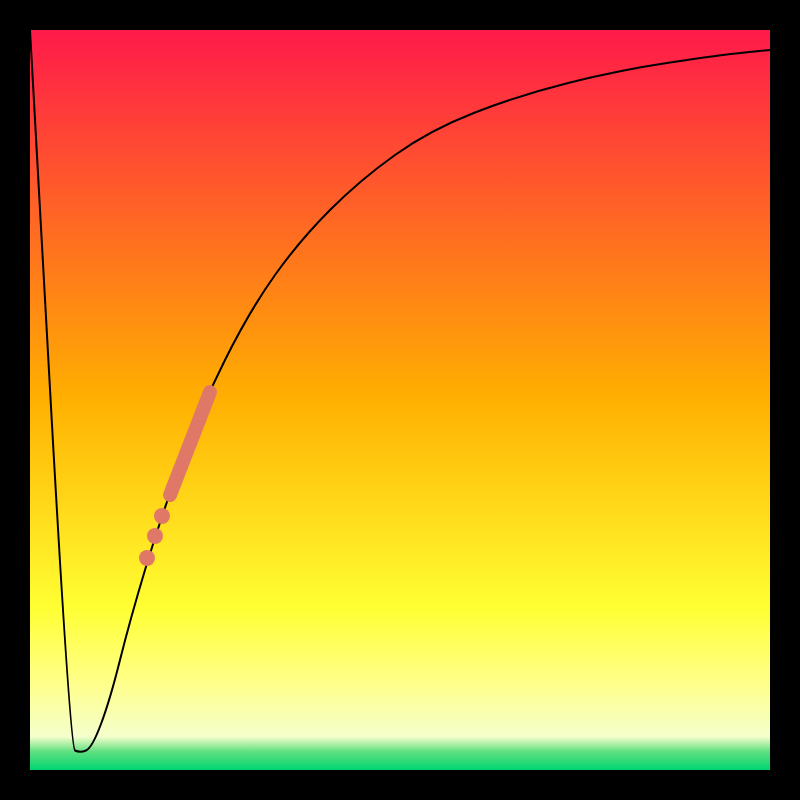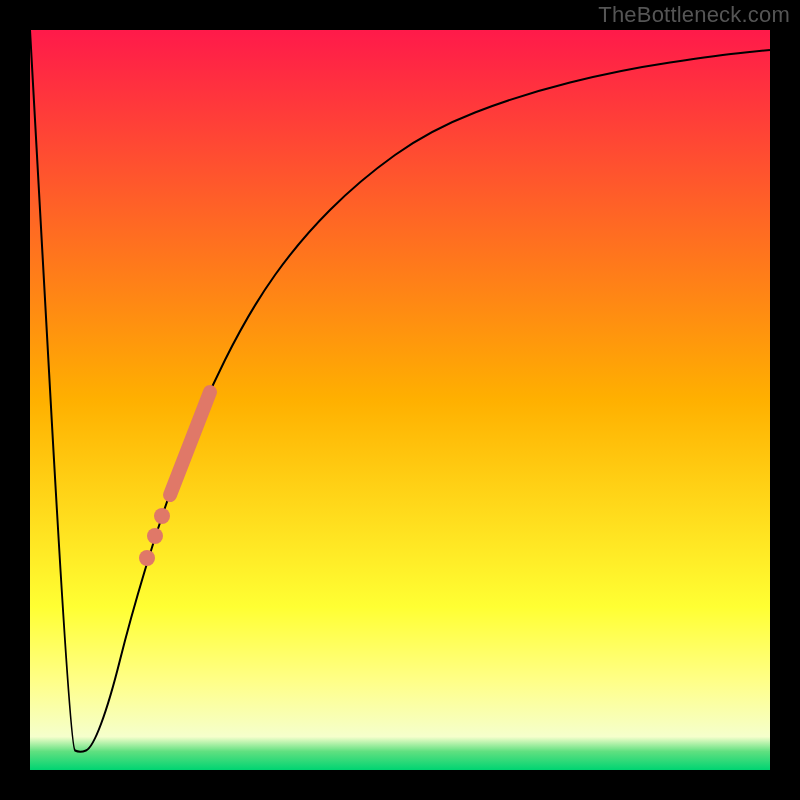--- a/index.html
+++ b/index.html
@@ -52,14 +52,13 @@
     <path id="curve-path" fill="none" d="M 30 30 Q 30 30 50 389 Q 70 748 75 750.5 Q 80 753 86 750.5 Q 92 748 101 724 Q 110 700 120 660 Q 130 620 145 570 Q 160 520 180 465 Q 200 410 225 360 Q 250 310 275 275 Q 300 240 330 210 Q 360 180 395 155 Q 430 130 475 112.5 Q 520 95 570 82.5 Q 620 70 670 62.5 Q 720 55 745 52.5 T 770 50" stroke="#000000" stroke-width="2"></path>
 
     <g id="markers">
         <line x1="170" y1="495" x2="210" y2="392" stroke="#e07868" stroke-width="14" stroke-linecap="round"></line>
         <circle cx="162" cy="516" r="8" fill="#e07868"></circle>
         <circle cx="155" cy="536" r="8" fill="#e07868"></circle>
         <circle cx="147" cy="558" r="8" fill="#e07868"></circle>
       </g>
   </svg>
 
-  <div class="attribution">TheBottleneck.com</div>
 </div>
 
 </body></html>

